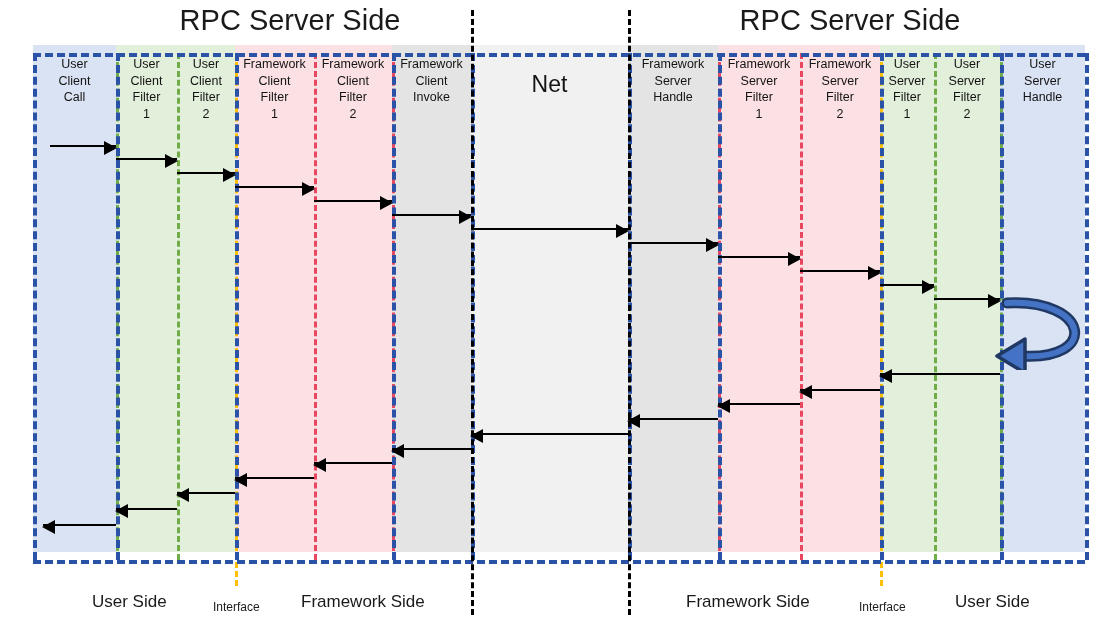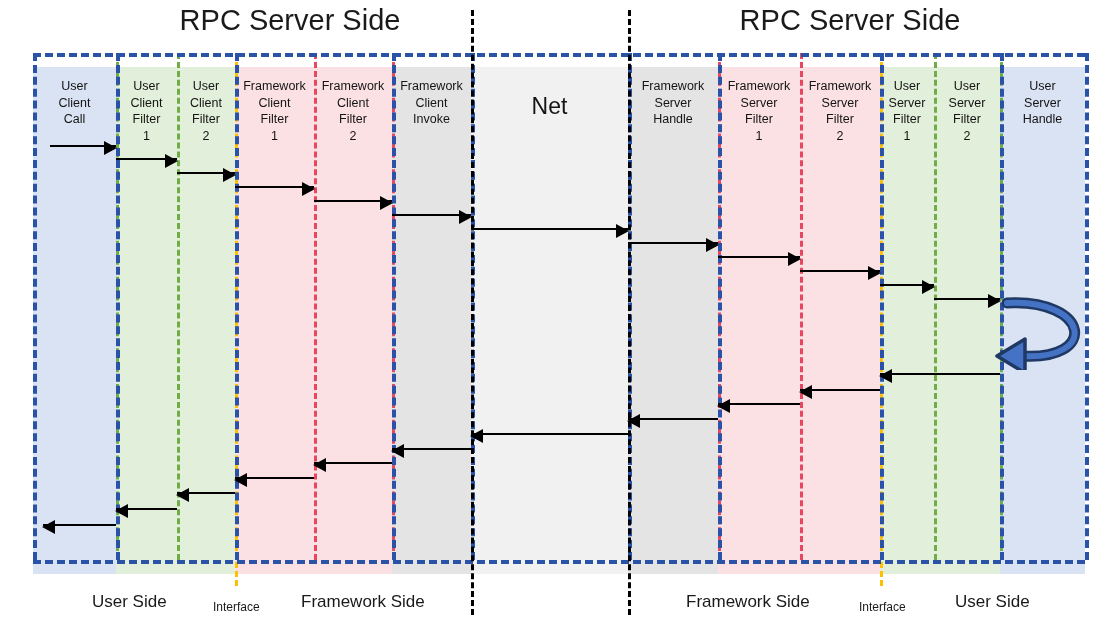--- a/index.html
+++ b/index.html
@@ -22,21 +22,21 @@
     text-align: center;
     white-space: nowrap;
     font-weight: normal;
     letter-spacing: 0px;
   }
   #title-client { left: 160px; top: 4px; width: 260px; }
   #title-server { left: 720px; top: 4px; width: 260px; }
 
   .lane {
     position: absolute;
-    top: 67px;
+    top: 45px;
     height: 507px;
     box-sizing: border-box;
   }
   .lane-label {
     position: absolute;
     top: 11px;
     left: 0;
     right: 0;
     text-align: center;
     font-size: 12.5px;

